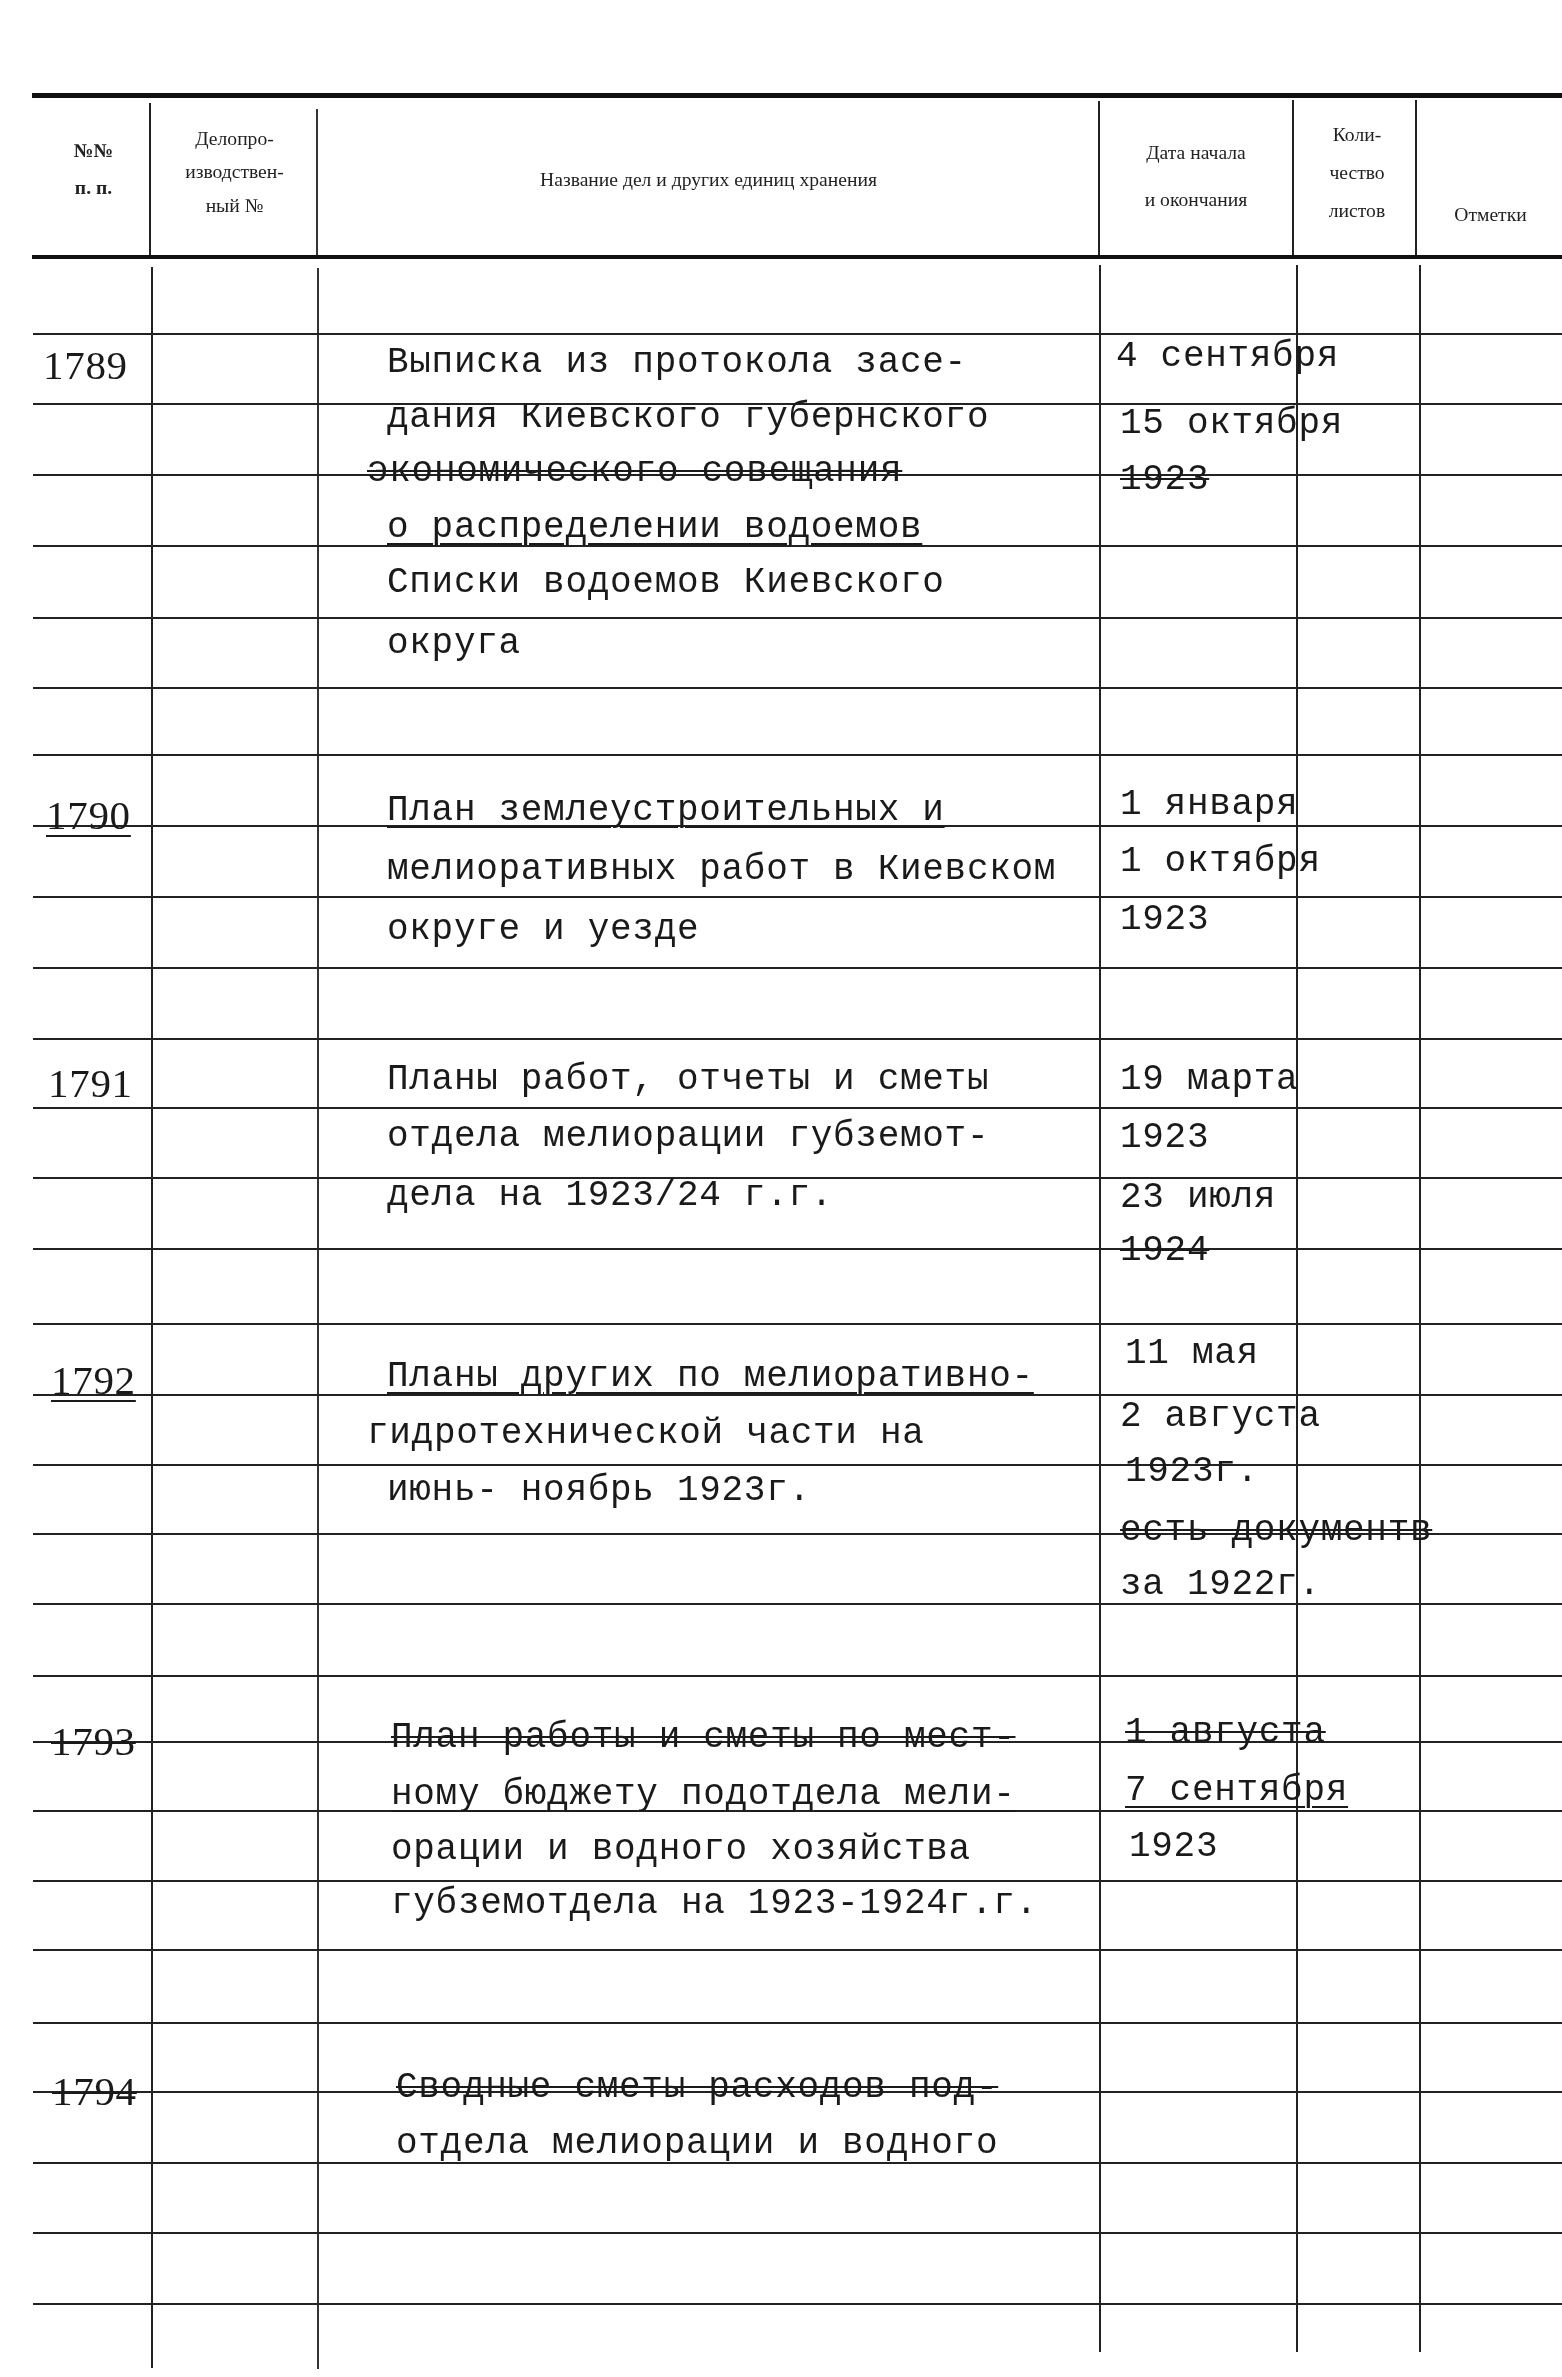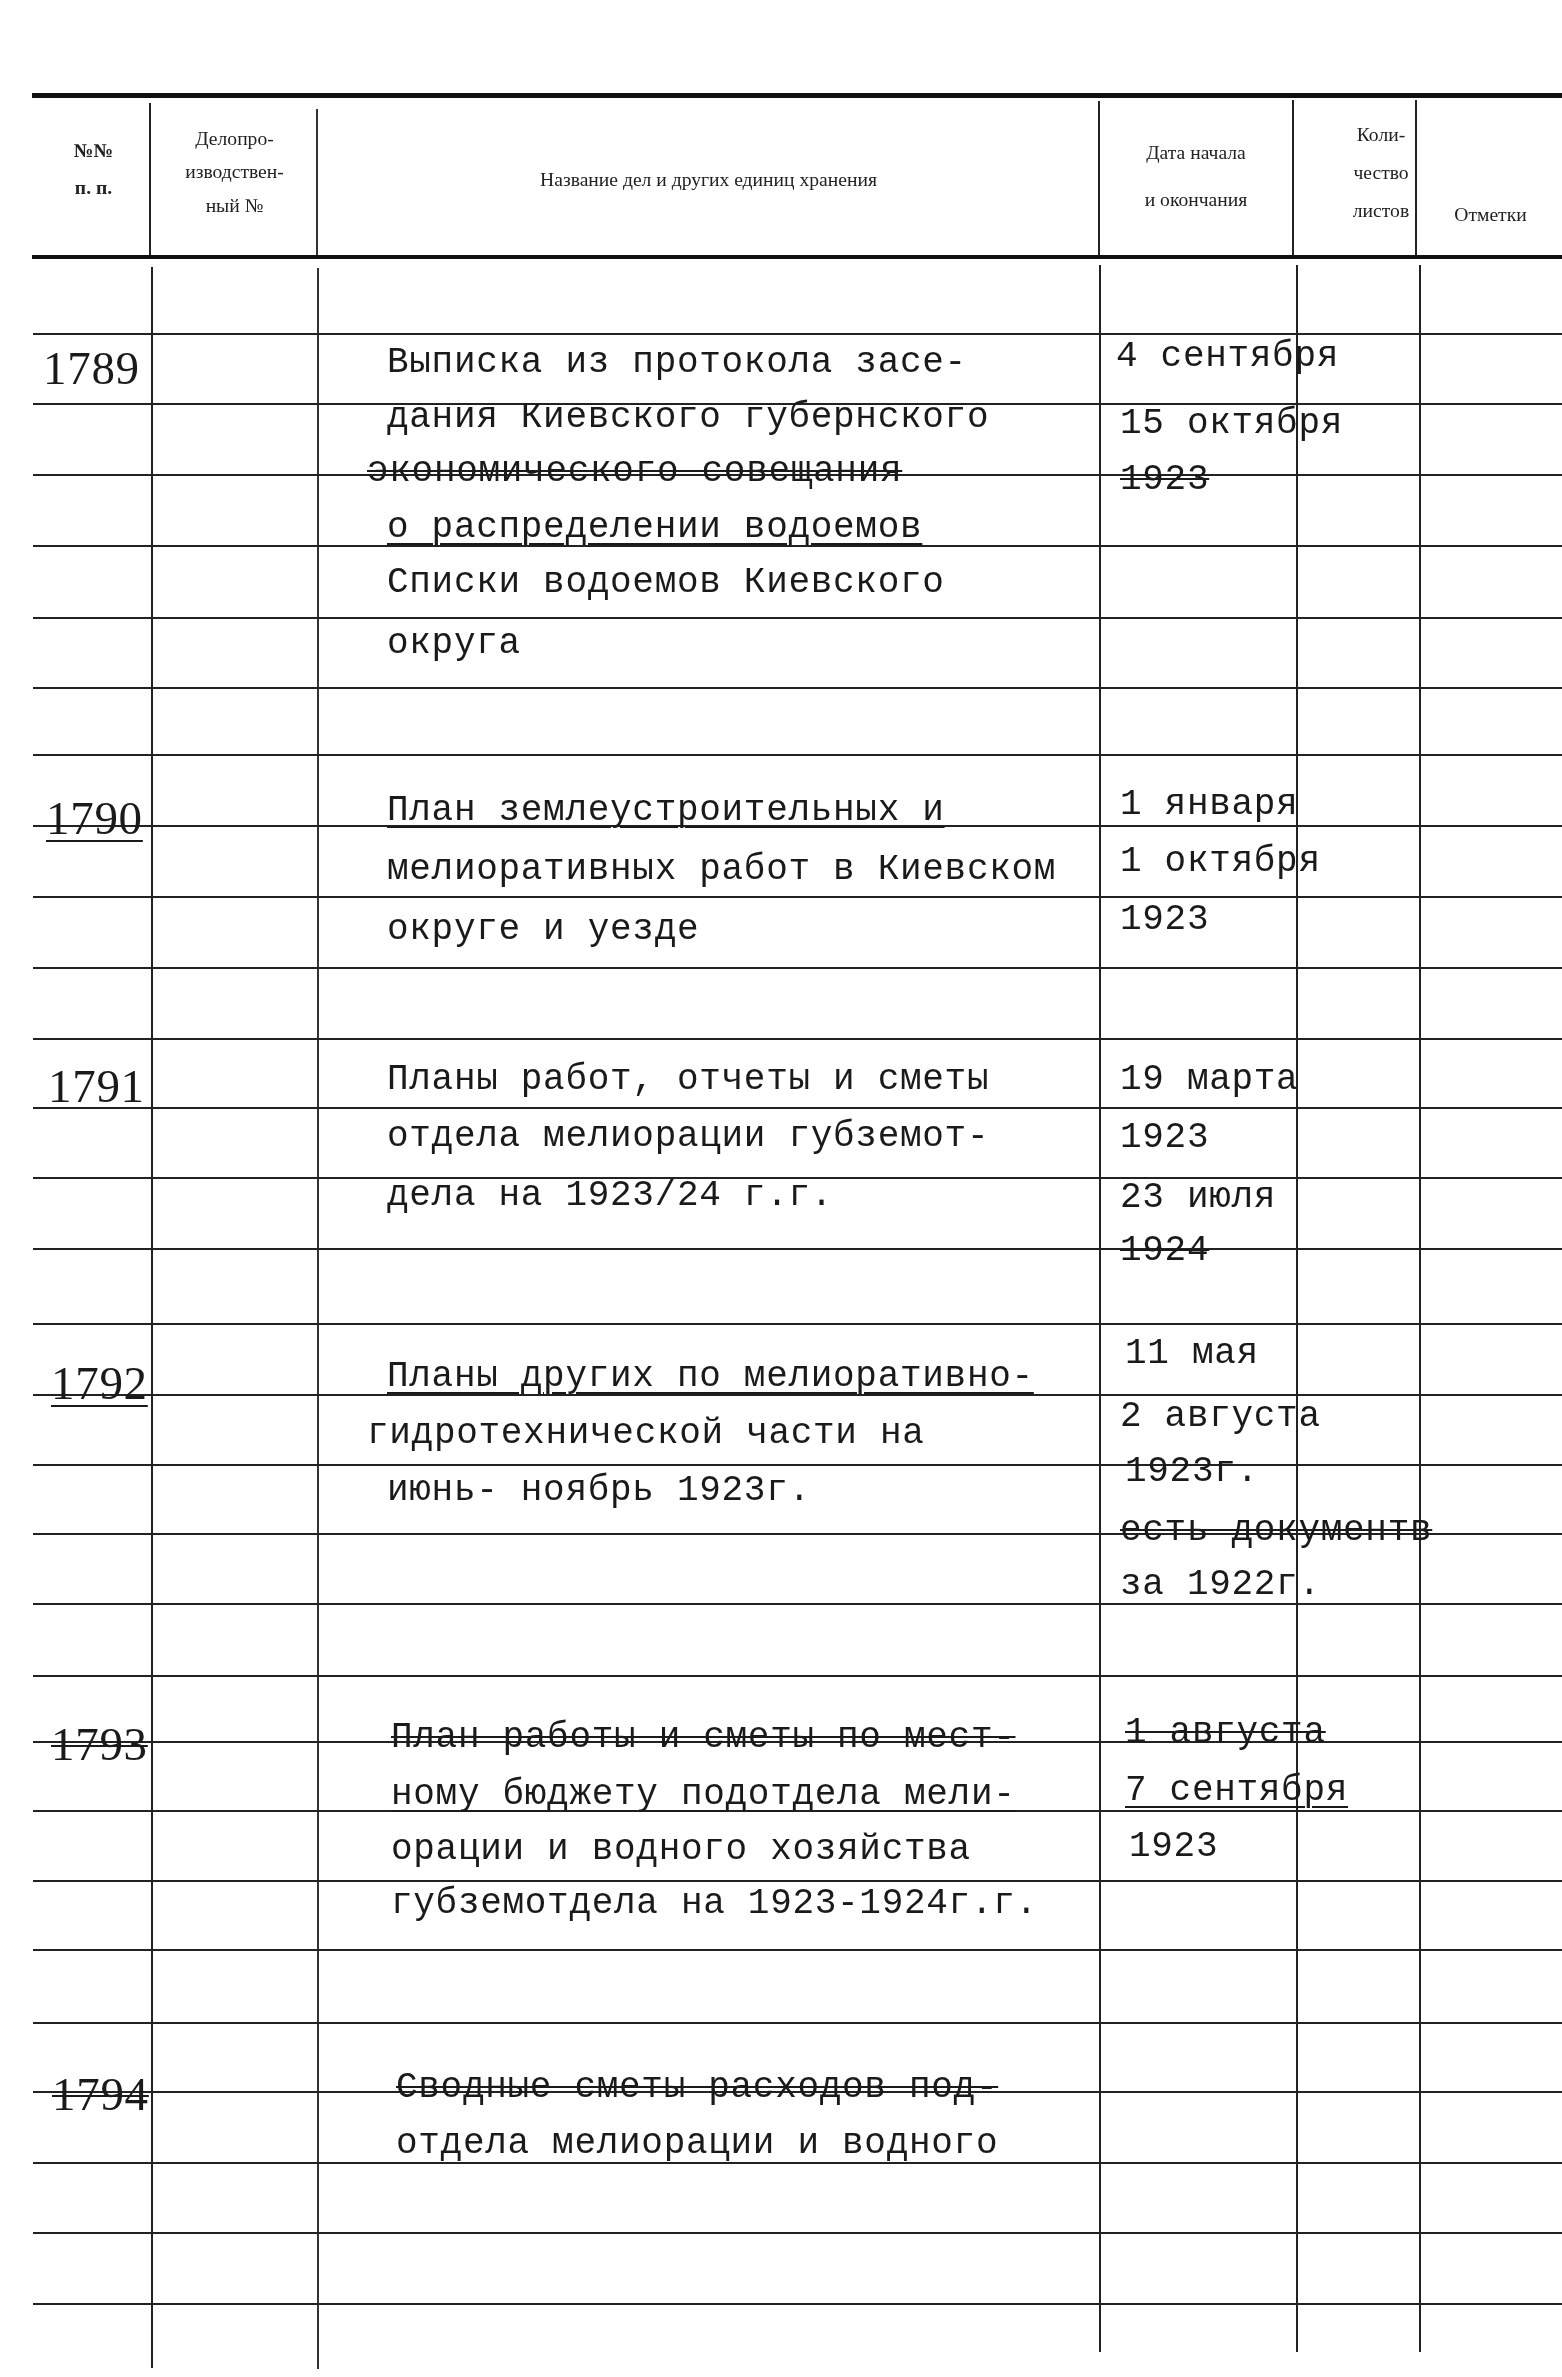--- a/index.html
+++ b/index.html
@@ -5,21 +5,21 @@
   html, body { margin:0; padding:0; background:#ffffff; }
   body { width:1562px; height:2377px; position:relative; overflow:hidden; color:#1a1a1a; }
   .rule-top { position:absolute; left:32px; right:0; top:93px; height:5px; background:#111; }
   .rule-head-bottom { position:absolute; left:32px; right:0; top:255px; height:4.3px; background:#111; }
   .vline { position:absolute; width:2.2px; background:#222; }
   .hl { position:absolute; height:2.2px; background:#222; }
   .hdr { position:absolute; font-family:"Liberation Serif", "DejaVu Serif", serif; color:#222; text-align:center; line-height:1.9; }
   .hdr.small { font-size:19.6px; }
   .hdr.bold { font-weight:bold; font-size:19.6px; }
   .cell { position:absolute; font-family:"Liberation Mono", "DejaVu Sans Mono", monospace; font-size:36px; color:#1a1a1a; white-space:nowrap; letter-spacing:0.7px; }
-  .num { font-family:"Liberation Serif", "DejaVu Serif", serif; font-size:47px; }
+  .num { font-family:"Liberation Serif", "DejaVu Serif", serif; font-size:41px; }
   .strike { text-decoration:line-through; text-decoration-thickness:2.2px; }
   .under { text-decoration:underline; text-decoration-thickness:2.2px; text-underline-offset:5.8px; }
   .bold { font-weight:bold; }
 </style>
 </head>
 <body>
 
 <div class="rule-top"></div>
 <div class="rule-head-bottom"></div>
 
@@ -38,21 +38,21 @@
   <div>изводствен-</div>
   <div>ный №</div>
 </div>
 <div class="hdr bold" style="left:319px;top:161px;width:779px;font-weight:normal;">
   <span>Название дел и других единиц хранения</span>
 </div>
 <div class="hdr small" style="left:1101px;top:129px;width:190px;line-height:2.4;">
   <div>Дата начала</div>
   <div>и окончания</div>
 </div>
-<div class="hdr small" style="left:1295px;top:116px;width:124px;line-height:1.95;padding-left:24px;">
+<div class="hdr small" style="left:1295px;top:116px;width:124px;line-height:1.95;">
   <div>Коли-</div>
   <div>чество</div>
   <div>листов</div>
 </div>
 <div class="hdr small" style="left:1419px;top:154px;width:143px;margin-top:42px;">
   <span>Отметки</span>
 </div>
 
 <div class="vline" style="left:151px;top:267px;height:2101px;"></div>
 <div class="vline" style="left:317px;top:268px;height:2101px;background:#333;"></div>

